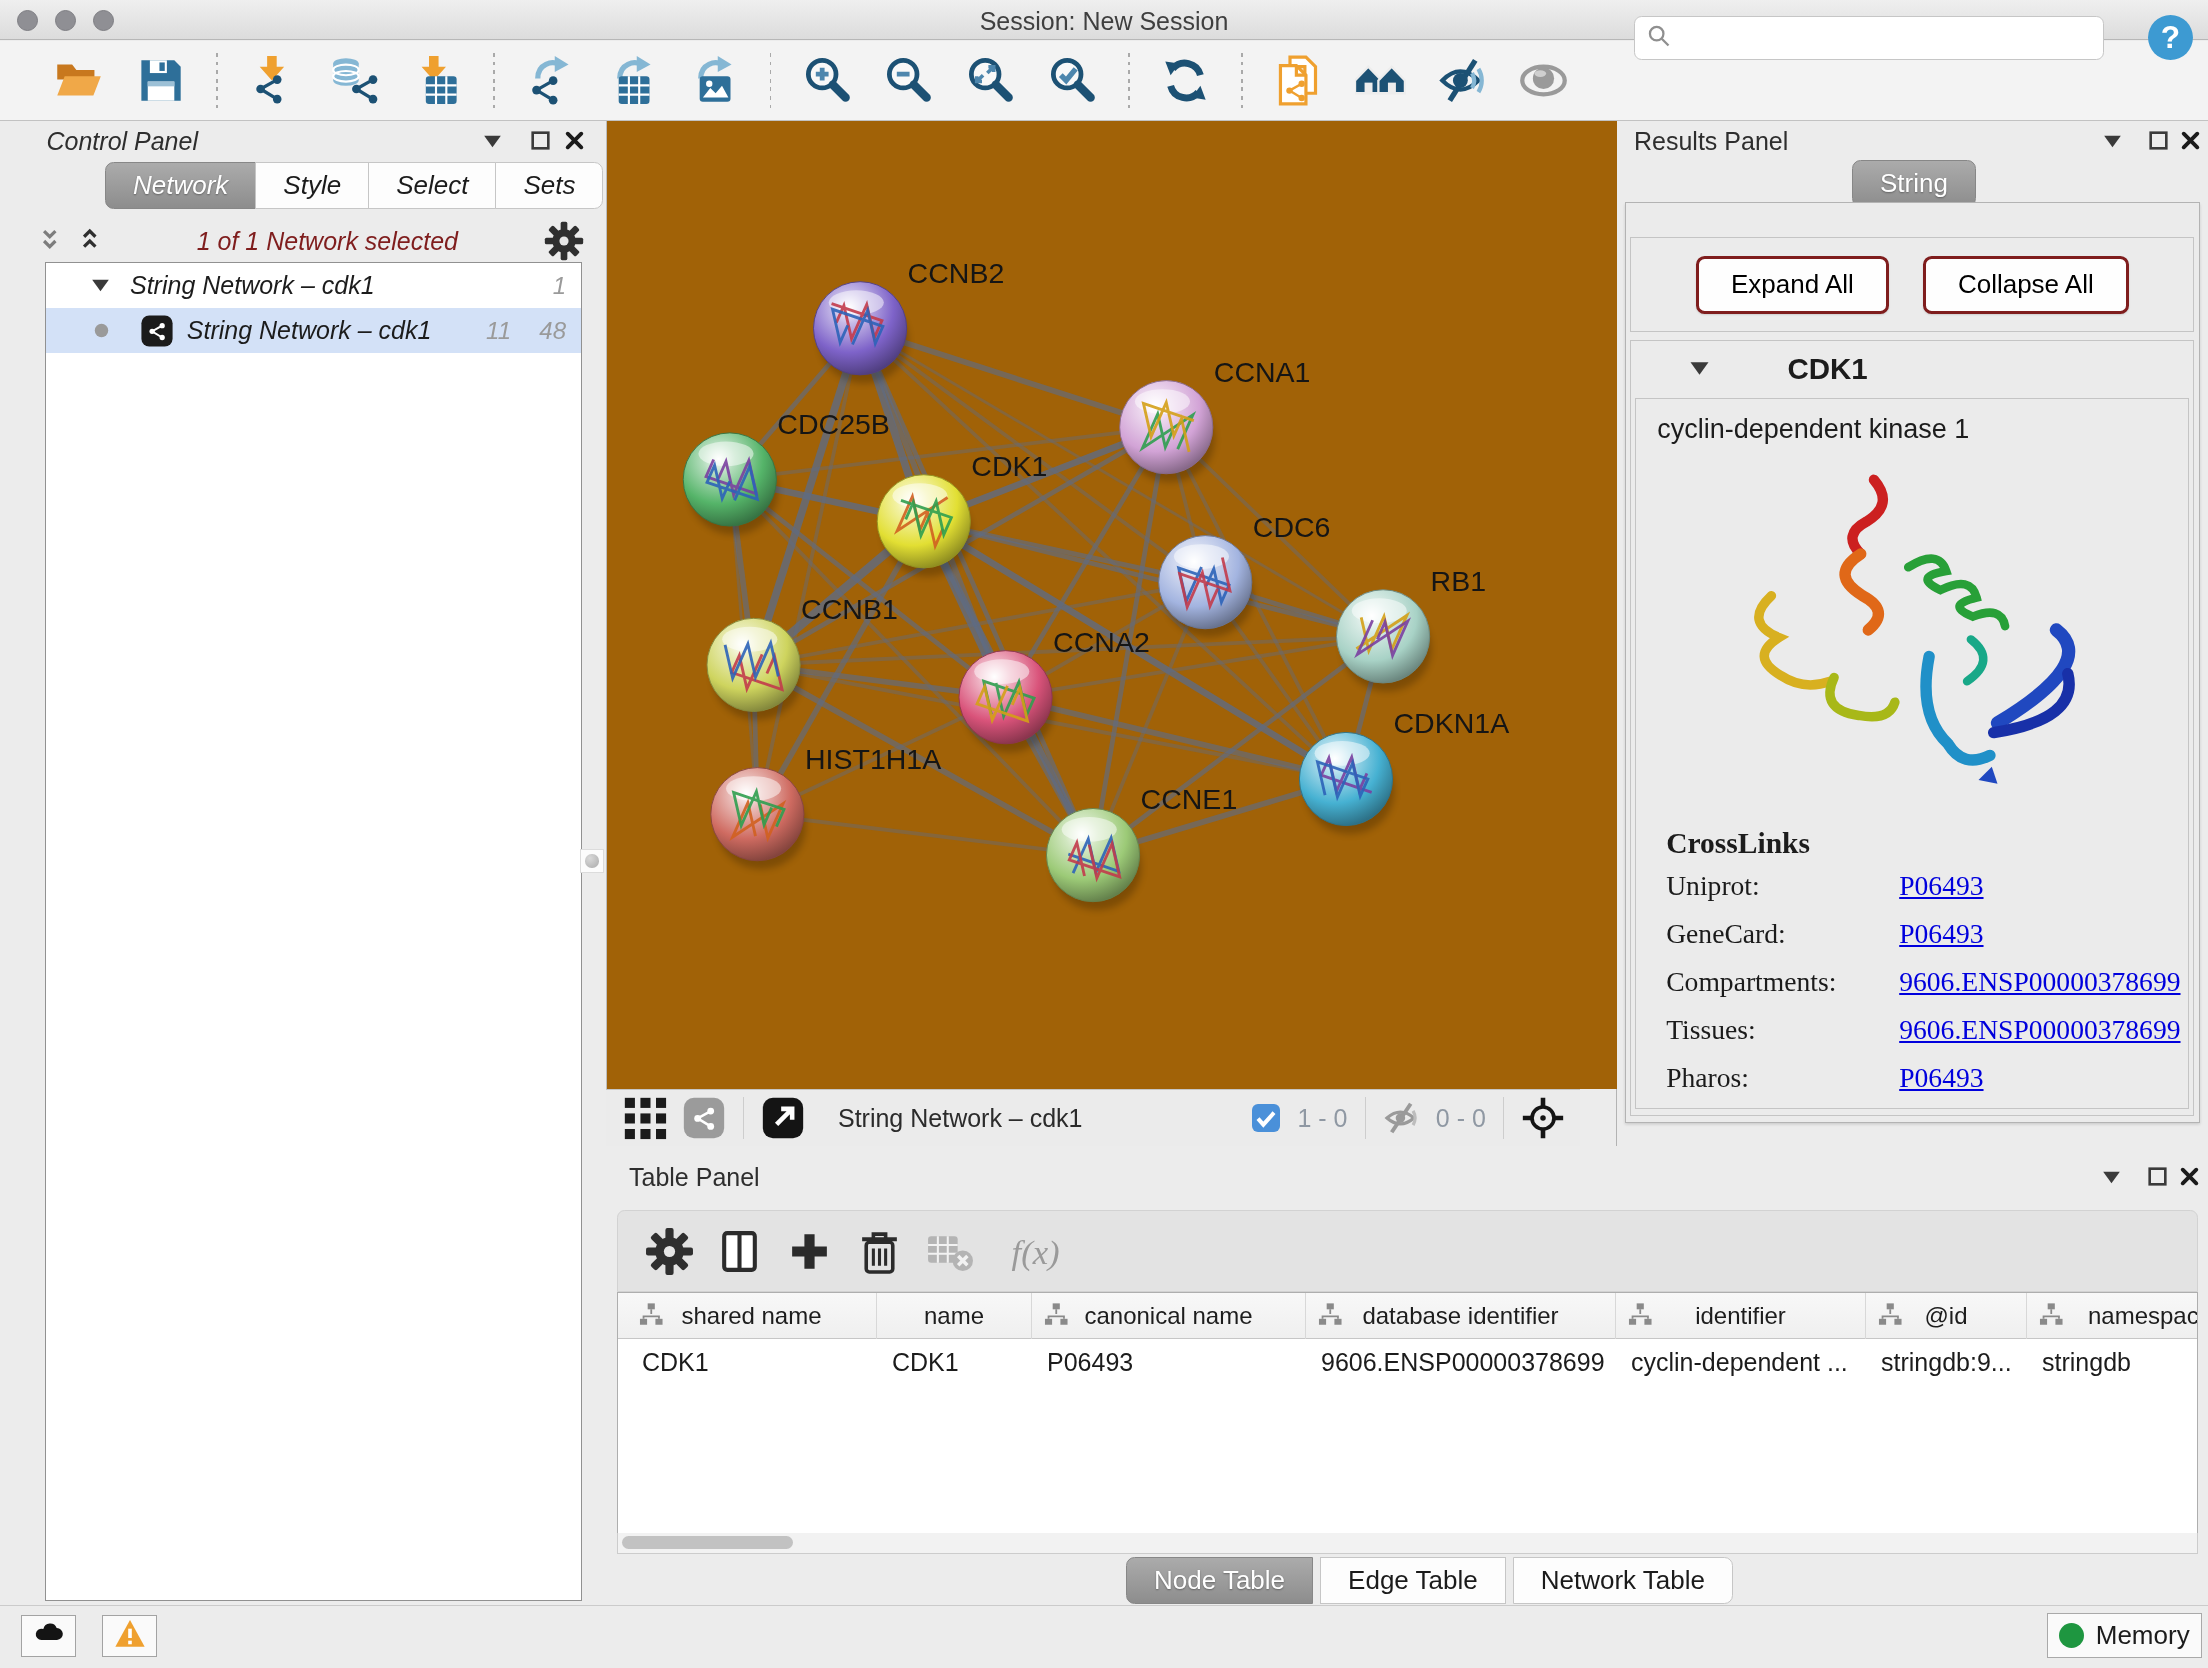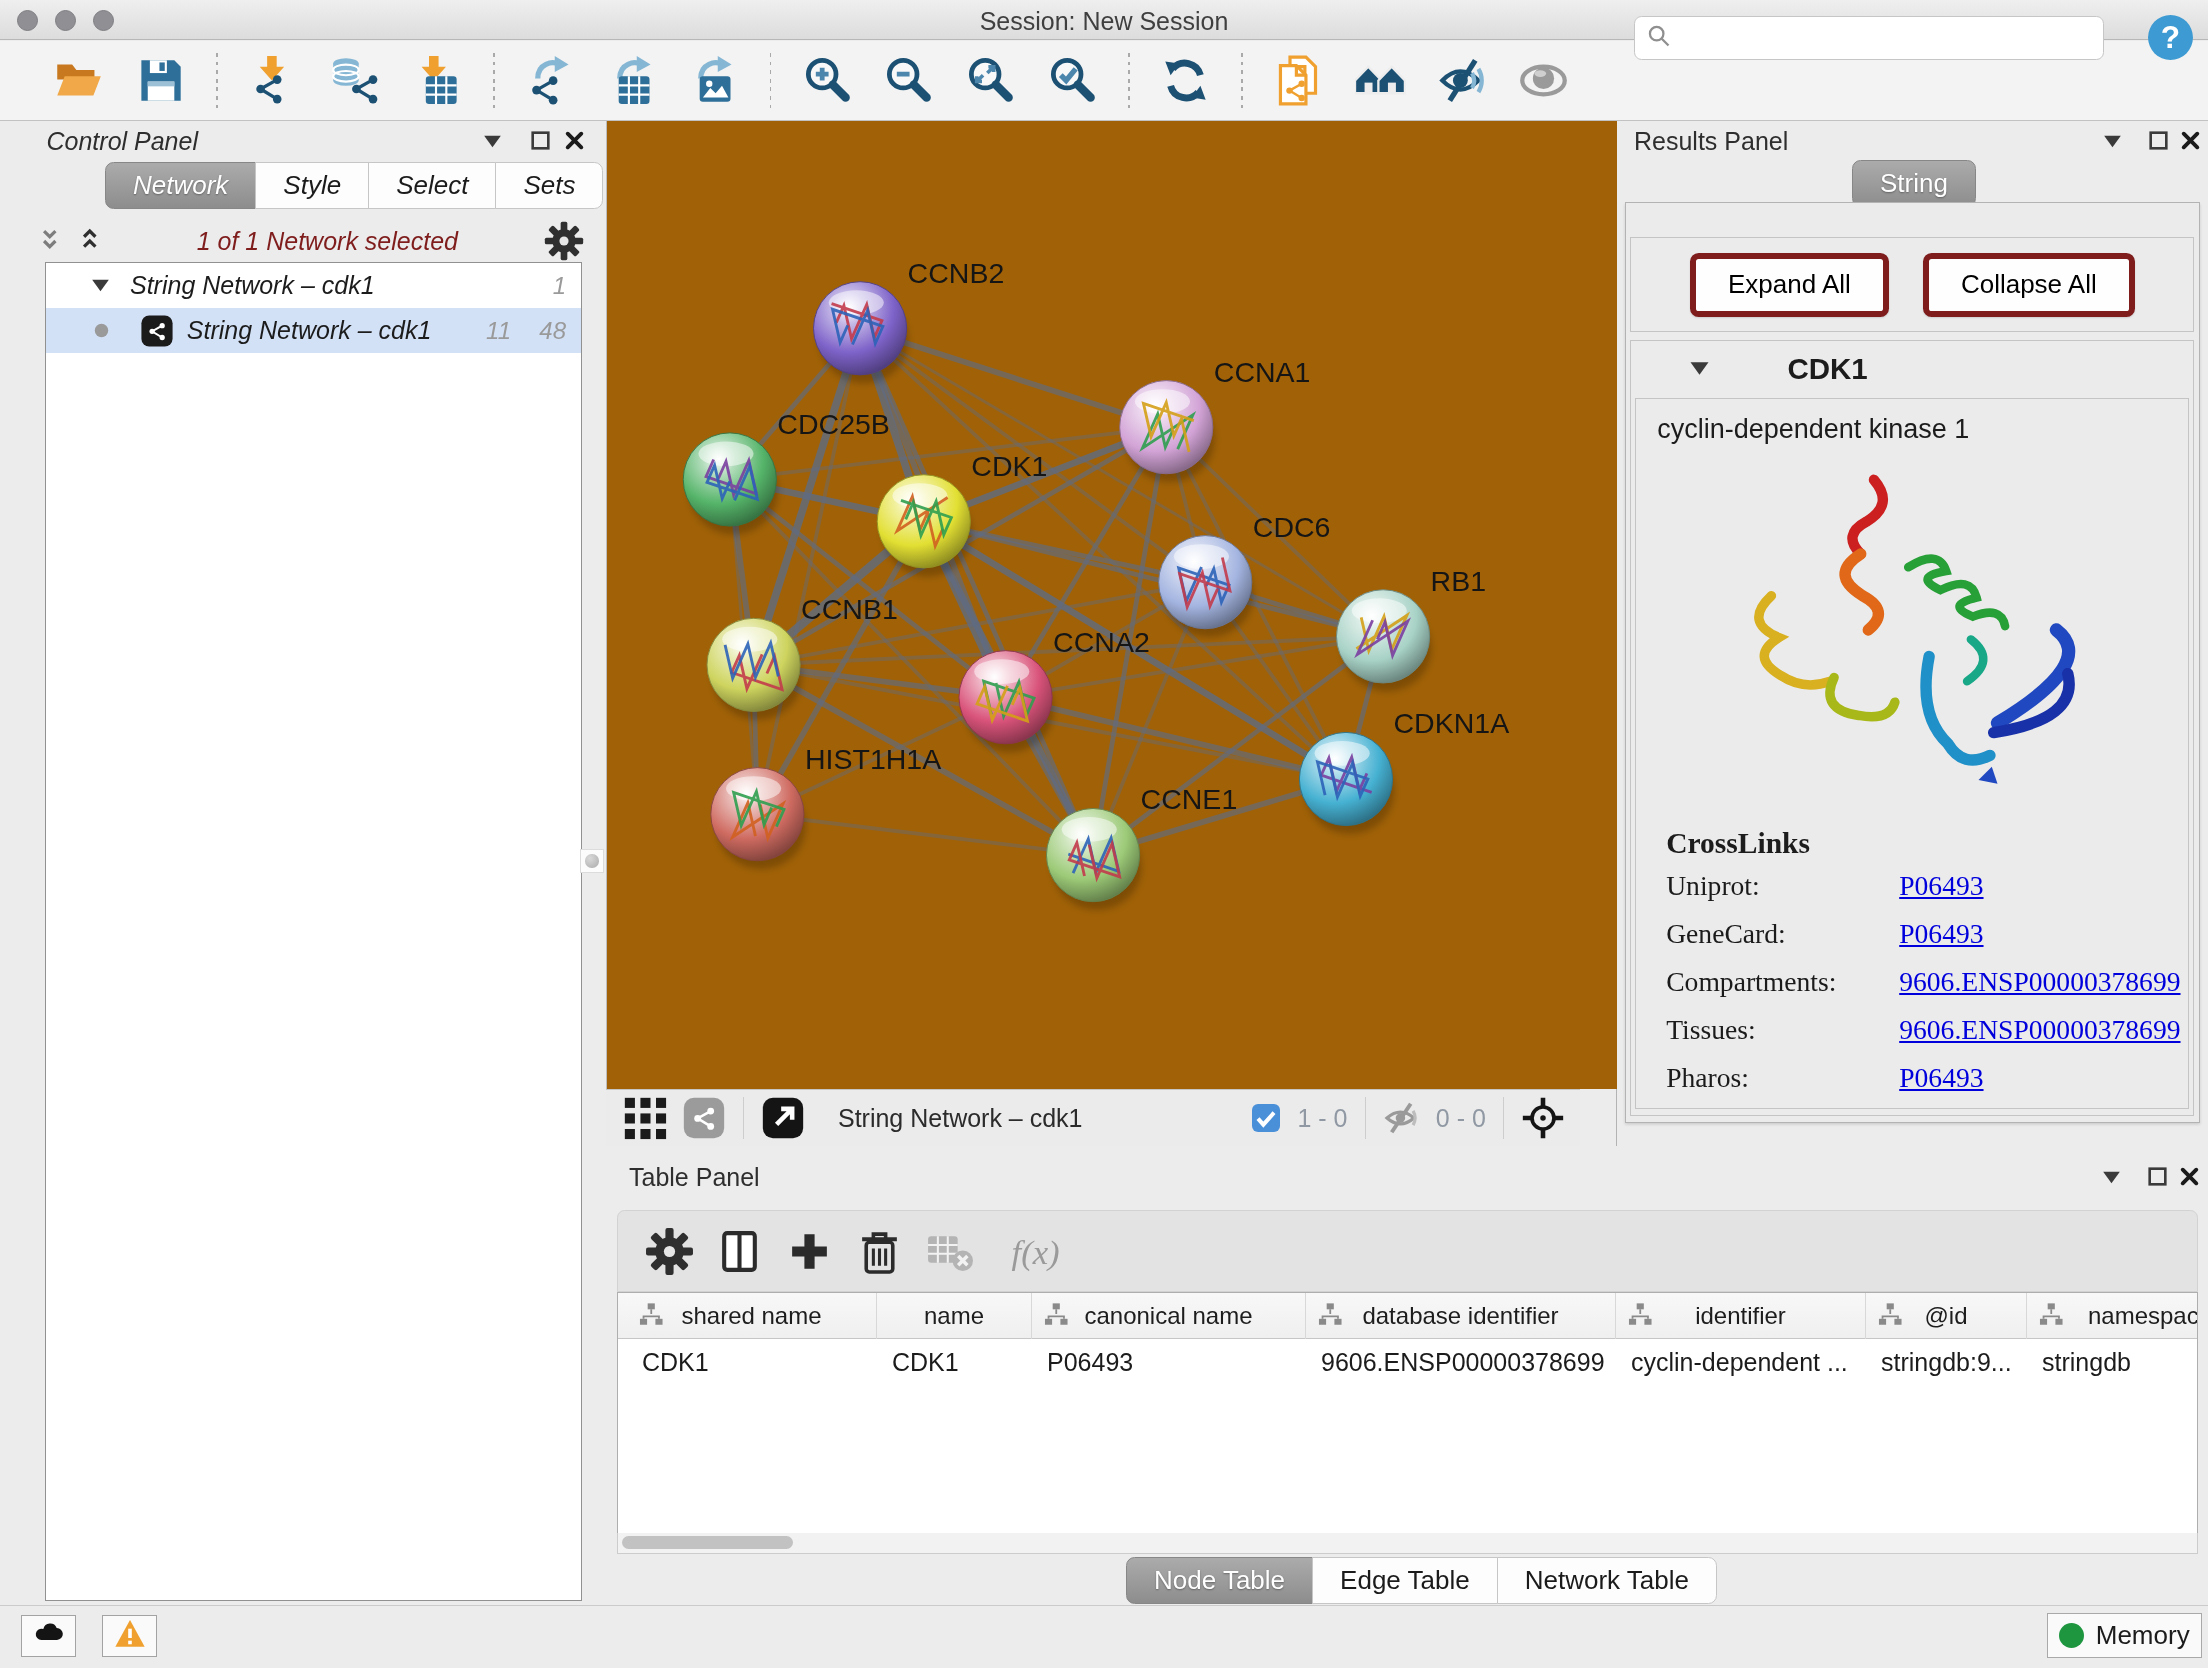--- a/index.html
+++ b/index.html
@@ -73,21 +73,21 @@
   .cv-count{font-size:25px;color:#8f98a3;margin:0 7.6px;}
   #right-splitter{position:absolute;left:1580px;top:121px;width:37px;height:1025px;background:#ececec;
     border-right:1.9px solid #b3b3b3;}
 
   
   #results-panel{position:absolute;left:1617px;top:121px;width:592px;height:1485px;background:#ececec;}
   #rp-outer{position:absolute;left:7.6px;top:81px;width:575px;height:921px;background:#ebebeb;
     border:1px solid #b3b3b3;box-shadow:0 1.9px 2.9px rgba(0,0,0,.15);}
   #rp-buttons{position:absolute;left:4.8px;top:34px;width:564px;height:95px;border:1px solid #c4c4c4;
     display:flex;align-items:center;justify-content:center;gap:34px;}
-  .rp-btn{background:#fefefe;border:6px solid #7f1d1d;border-radius:8.6px;font-size:26px;
+  .rp-btn{background:#fefefe;border:3px solid #7f1d1d;border-radius:8.6px;font-size:26px;
     padding:10.5px 32px;box-shadow:0 1px 1.9px rgba(0,0,0,.12);}
   #rp-section{position:absolute;left:4.8px;top:137px;width:564px;height:776px;border:1px solid #c4c4c4;}
   #rp-sec-header{height:55px;display:flex;align-items:center;}
   #rp-sec-title{font-size:29.5px;font-weight:bold;margin-left:74px;}
   #rp-inner{position:absolute;left:3.8px;top:57px;width:554px;height:711px;border:1px solid #c4c4c4;
     overflow:hidden;}
   #rp-subtitle{font-size:27px;margin:15px 0 0 21px;}
   #structure{display:block;margin:7.6px auto 0 auto;}
   #crosslinks{margin:3.8px 0 0 30px;font-family:"Liberation Serif",serif;}
   #crosslinks h3{font-size:29.5px;margin:0 0 9.5px 0;}
@@ -106,21 +106,21 @@
   #dt-header{display:flex;height:46px;background:linear-gradient(#f8f8f8,#efefef);
     border-bottom:1px solid #c6c6c6;align-items:center;}
   .dt-hcell{position:relative;height:46px;border-right:1px solid #d8d8d8;
     display:flex;align-items:center;justify-content:center;font-size:24px;color:#1d1d1d;flex:none;}
   .dt-hcell .tree-col{position:absolute;left:9.5px;top:8.6px;}
   .dt-row{display:flex;height:45px;}
   .dt-cell{padding:8.6px 0 0 15px;font-size:25px;flex:none;white-space:nowrap;overflow:hidden;}
   #dt-hscroll{position:absolute;left:10.5px;top:387px;width:1581px;height:21px;background:#f2f2f2;
     border:1px solid #ccc;border-top:none;}
   #dt-thumb{position:absolute;left:4.8px;top:2.9px;width:171px;height:13.3px;border-radius:7.6px;background:#c2c2c2;}
-  #tp-tabs{position:absolute;left:521px;top:411px;}
+  #tp-tabs{position:absolute;left:521px;top:411px;gap:8px;}
 
   
   #status-bar{position:absolute;left:0;top:1605px;width:2208px;height:63px;background:#ececec;
     border-top:1px solid #cbcbcb;}
   .sb-btn{position:absolute;top:8.6px;width:55px;height:42px;background:#fafafa;border:1.9px solid #a3a3a3;
     display:flex;align-items:center;justify-content:center;}
   .sb-btn svg{width:32px;height:32px;}
   #memory-btn{position:absolute;left:2047px;top:6.7px;width:155px;height:45px;background:#fafafa;
     border:1px solid #a9a9a9;display:flex;align-items:center;justify-content:center;gap:11.4px;font-size:26px;}
   #memory-dot{width:25px;height:25px;border-radius:50%;background:#1e9640;}

